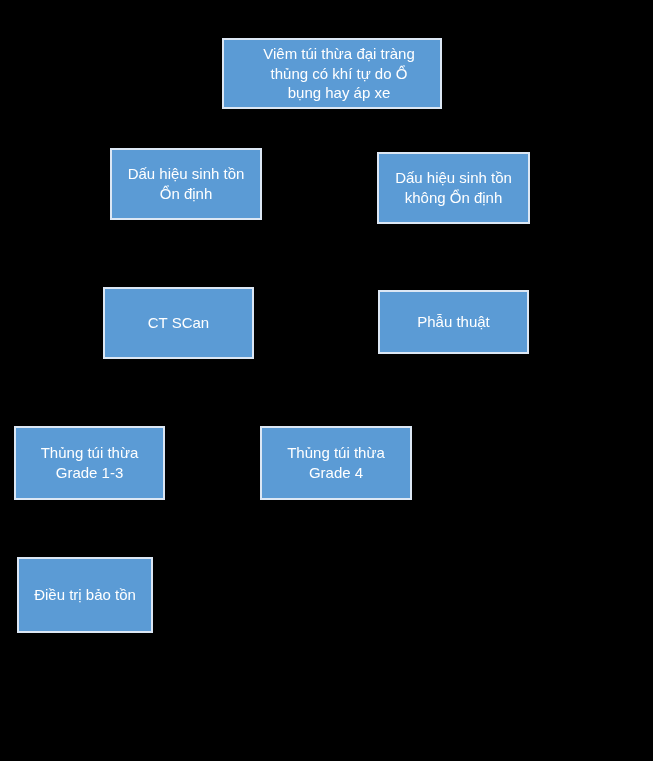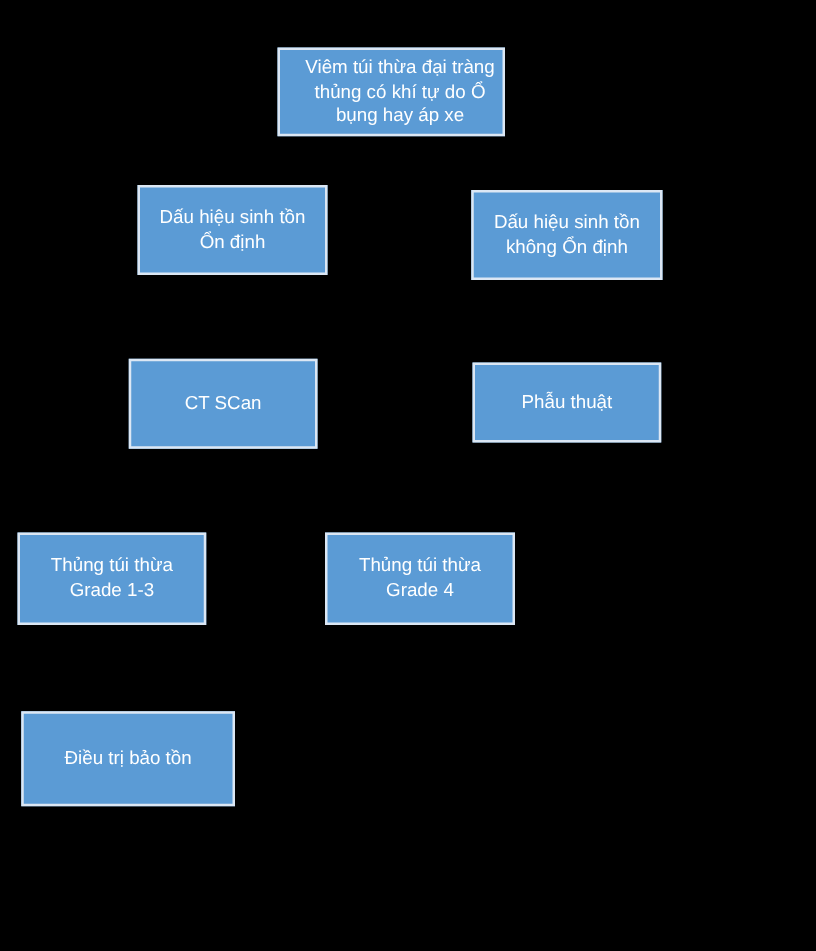--- a/index.html
+++ b/index.html
@@ -24,28 +24,28 @@
     display: flex;
     align-items: center;
     justify-content: center;
     text-align: center;
     font-size: 15px;
     line-height: 1.32;
     white-space: pre-line;
     padding: 2px 6px;
   }
   
-  .n-diagnosis     { left: 222px; top: 38px;  width: 182px; height: 71px; padding-left: 20px; }
+  .n-diagnosis     { left: 222px; top: 38px;  width: 220px; height: 71px; padding-left: 20px; }
   .n-stable        { left: 110px; top: 148px; width: 152px; height: 72px; }
   .n-unstable      { left: 377px; top: 152px; width: 153px; height: 72px; }
   .n-ctscan        { left: 103px; top: 287px; width: 151px; height: 72px; }
   .n-surgery       { left: 378px; top: 290px; width: 151px; height: 64px; }
   .n-grade13       { left: 14px;  top: 426px; width: 151px; height: 74px; }
   .n-grade4        { left: 260px; top: 426px; width: 152px; height: 74px; }
-  .n-conservative  { left: 17px;  top: 557px; width: 171px; height: 76px; margin-top: 12px; }
+  .n-conservative  { left: 17px;  top: 557px; width: 136px; height: 76px; }
 </style>
 </head>
 <body>
 
 <div class="canvas" style="--bg: #000000; --node-fill: #5b9bd5; --node-border: #dce7f4; --node-text: #ffffff;">
   <div class="node n-diagnosis">Viêm túi thừa đại tràng
 thủng có khí tự do Ổ
 bụng hay áp xe</div>
 
   <div class="node n-stable">Dấu hiệu sinh tồn

